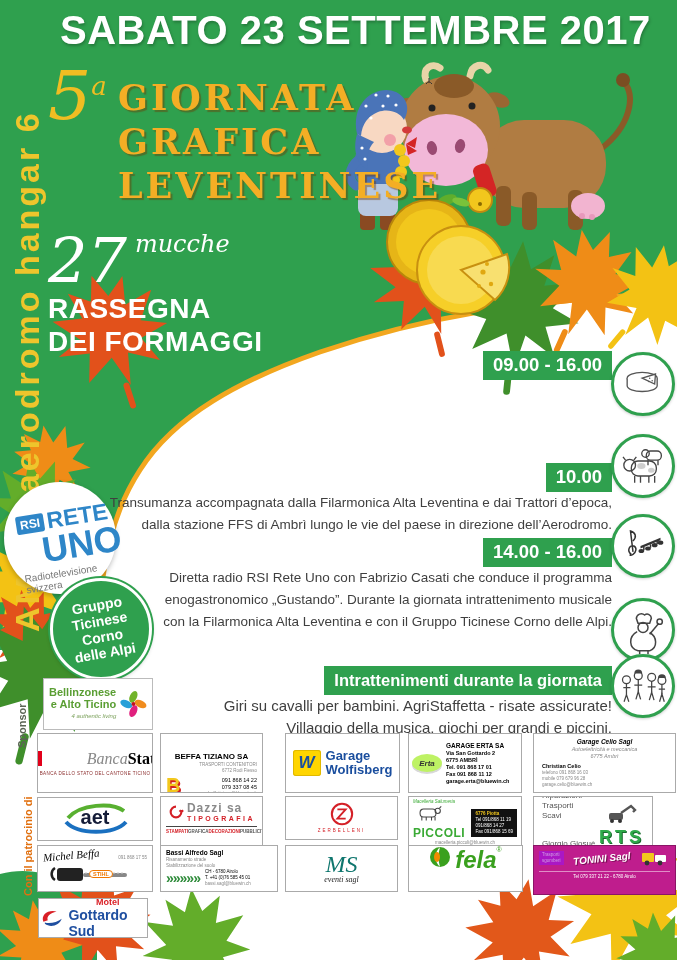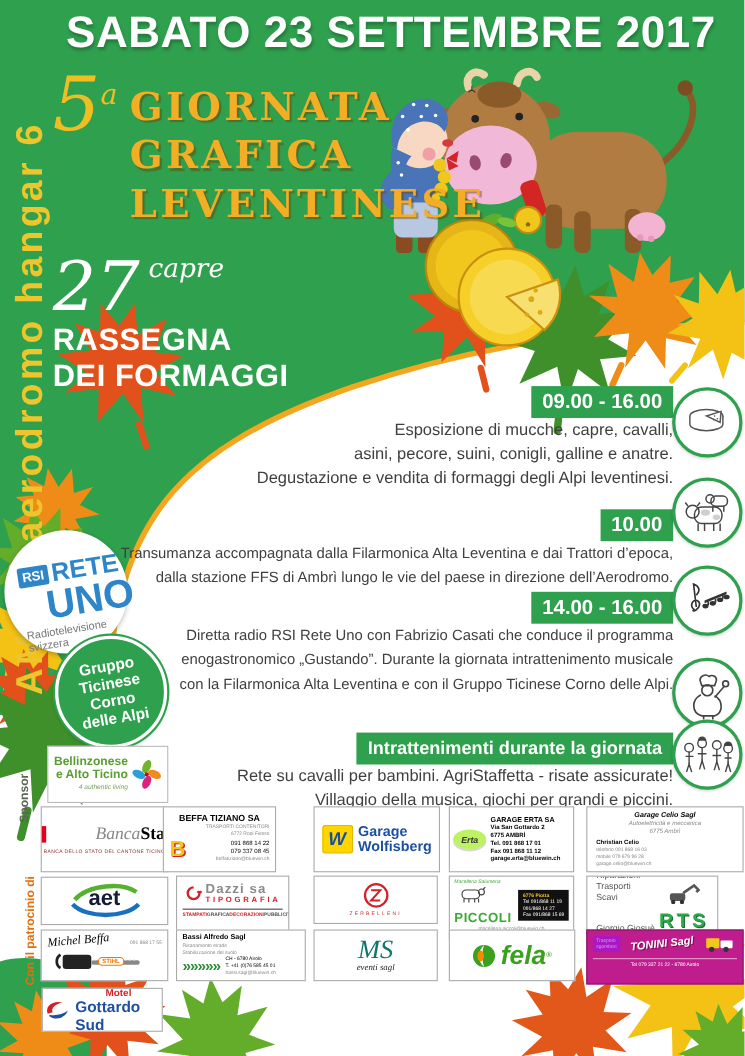--- a/index.html
+++ b/index.html
@@ -198,52 +198,47 @@
   <div class="header">SABATO 23 SETTEMBRE 2017</div>
   <div class="venue-vert">AMBRÌ aerodromo hangar 6</div>
   <div class="edition"><span>5</span><sup>a</sup></div>
   <div class="title">
     <div>GIORNATA</div>
     <div>GRAFICA</div>
     <div>LEVENTINESE</div>
   </div>
   <div class="rassegna">
     <span class="num">27</span>
-    <span class="suf">capre</span>
+    <span class="suf">mucche</span>
     <div class="big">RASSEGNA</div>
     <div class="big">DEI FORMAGGI</div>
   </div>
 
   <div class="sched" style="top:351px;">
     <span class="badge">09.00 - 16.00</span>
-    <div class="lines15">
-        <div>Esposizione di mucche, capre, cavalli,</div>
-        <div>asini, pecore, suini, conigli, galline e anatre.</div>
-        <div>Degustazione e vendita di formaggi degli Alpi leventinesi.</div>
-      </div>
   </div>
   <div class="sched" style="top:463px;">
     <span class="badge">10.00</span>
     <div class="lines13">
         <div>Transumanza accompagnata dalla Filarmonica Alta Leventina e dai Trattori d’epoca,</div>
         <div>dalla stazione FFS di Ambrì lungo le vie del paese in direzione dell’Aerodromo.</div>
       </div>
   </div>
   <div class="sched" style="top:538px;">
     <span class="badge">14.00 - 16.00</span>
     <div class="lines13">
         <div>Diretta radio RSI Rete Uno con Fabrizio Casati che conduce il programma</div>
         <div>enogastronomico „Gustando”. Durante la giornata intrattenimento musicale</div>
         <div>con la Filarmonica Alta Leventina e con il Gruppo Ticinese Corno delle Alpi.</div>
       </div>
   </div>
   <div class="sched" style="top:666px;">
     <span class="badge wide">Intrattenimenti durante la giornata</span>
     <div class="lines15">
-        <div>Rete su cavalli per bambini. AgriStaffetta - risate assicurate!</div>
+        <div>Giri su cavalli per bambini. AgriStaffetta - risate assicurate!</div>
         <div>Villaggio della musica, giochi per grandi e piccini.</div>
       </div>
   </div>
 
   <div class="circ" style="top:352px;">
     <svg width="50" height="50" viewBox="0 0 60 60" stroke="#555" fill="none" stroke-width="1.6">
       <ellipse cx="29" cy="23" rx="18" ry="7" fill="#fff"></ellipse>
       <path d="M11 23 V32 A18 7 0 0 0 47 32 V23" fill="#fff"></path>
       <path d="M29 23 L45 18 L44 30 Z" fill="#fff"></path>
       <g fill="#555" stroke="none">
@@ -344,21 +339,21 @@
   <div class="vert-label" style="left:22px;top:896px;color:#e1700f;font-weight:bold;font-size:11px;">Con il patrocinio di</div>
 
   <div class="card" style="left:37px;top:733px;width:116px;height:60px;display:flex;flex-direction:column;align-items:center;justify-content:center;">
     <div style="display:flex;align-items:center;">
       <span style="width:15px;height:15px;background:#e2001a;color:#fff;font-size:10px;font-weight:bold;display:flex;align-items:center;justify-content:center;margin-right:3px;">❮</span>
       <span class="serif" style="font-size:16px;margin-left:42px;"><i class="gray">Banca</i><b>Stato</b></span>
     </div>
     <div class="t4" style="color:#8a2a2a;letter-spacing:.4px;margin-top:3px;">BANCA DELLO STATO DEL CANTONE TICINO</div>
   </div>
 
-  <div class="card" style="left:148px;top:733px;width:103px;height:60px;padding:5px 5px;">
+  <div class="card" style="left:160px;top:733px;width:103px;height:60px;padding:18px 5px;">
     <div class="t8" style="font-weight:bold;text-align:center;">BEFFA TIZIANO SA</div>
     <div class="t4 gray" style="text-align:right;">TRASPORTI CONTENITORI</div>
     <div class="t4 gray" style="text-align:right;">6772 Rodi Fiesso</div>
     <div style="display:flex;justify-content:space-between;align-items:flex-end;">
       <span style="font-weight:bold;font-size:20px;color:#f2c71d;text-shadow:1.5px 1.5px 0 #d42020;">B</span>
       <span style="text-align:right;">
         <div class="t5">091 868 14 22</div>
         <div class="t5">079 337 08 45</div>
         <div class="t4 gray">beffatiziano@bluewin.ch</div>
       </span>
@@ -500,21 +495,21 @@
         <div class="t4 gray">bassi.sagl@bluewin.ch</div>
       </span>
     </div>
   </div>
 
   <div class="card" style="left:285px;top:845px;width:113px;height:47px;display:flex;flex-direction:column;align-items:center;justify-content:center;">
     <span class="serif" style="font-style:italic;font-size:24px;line-height:22px;color:#0f766e;">MS</span>
     <span class="serif" style="font-style:italic;font-size:8px;color:#222;">eventi sagl</span>
   </div>
 
-  <div class="card" style="left:408px;top:845px;width:115px;height:47px;display:flex;align-items:center;justify-content:center;">
+  <div class="card" style="left:408px;top:845px;width:115px;height:47px;display:flex;align-items:flex-start;justify-content:center;">
     <svg width="22" height="22" viewBox="0 0 22 22" style="margin-right:4px;">
       <circle cx="11" cy="11" r="10" fill="#3aa01e"></circle>
       <path d="M11 1 C5 7 5 15 11 21 C9 14 9 8 11 1" fill="#fff"></path>
       <ellipse cx="8" cy="11" rx="3" ry="5" fill="#f08c00"></ellipse>
     </svg>
     <span style="color:#3aa01e;font-weight:bold;font-size:24px;font-style:italic;">fela</span>
     <sup style="font-size:7px;color:#3aa01e;">®</sup>
   </div>
 
   <div class="card" style="left:533px;top:845px;width:143px;height:50px;background:#bf1d8d;border:1px solid #8a1566;padding:3px 5px;color:#fff;">

